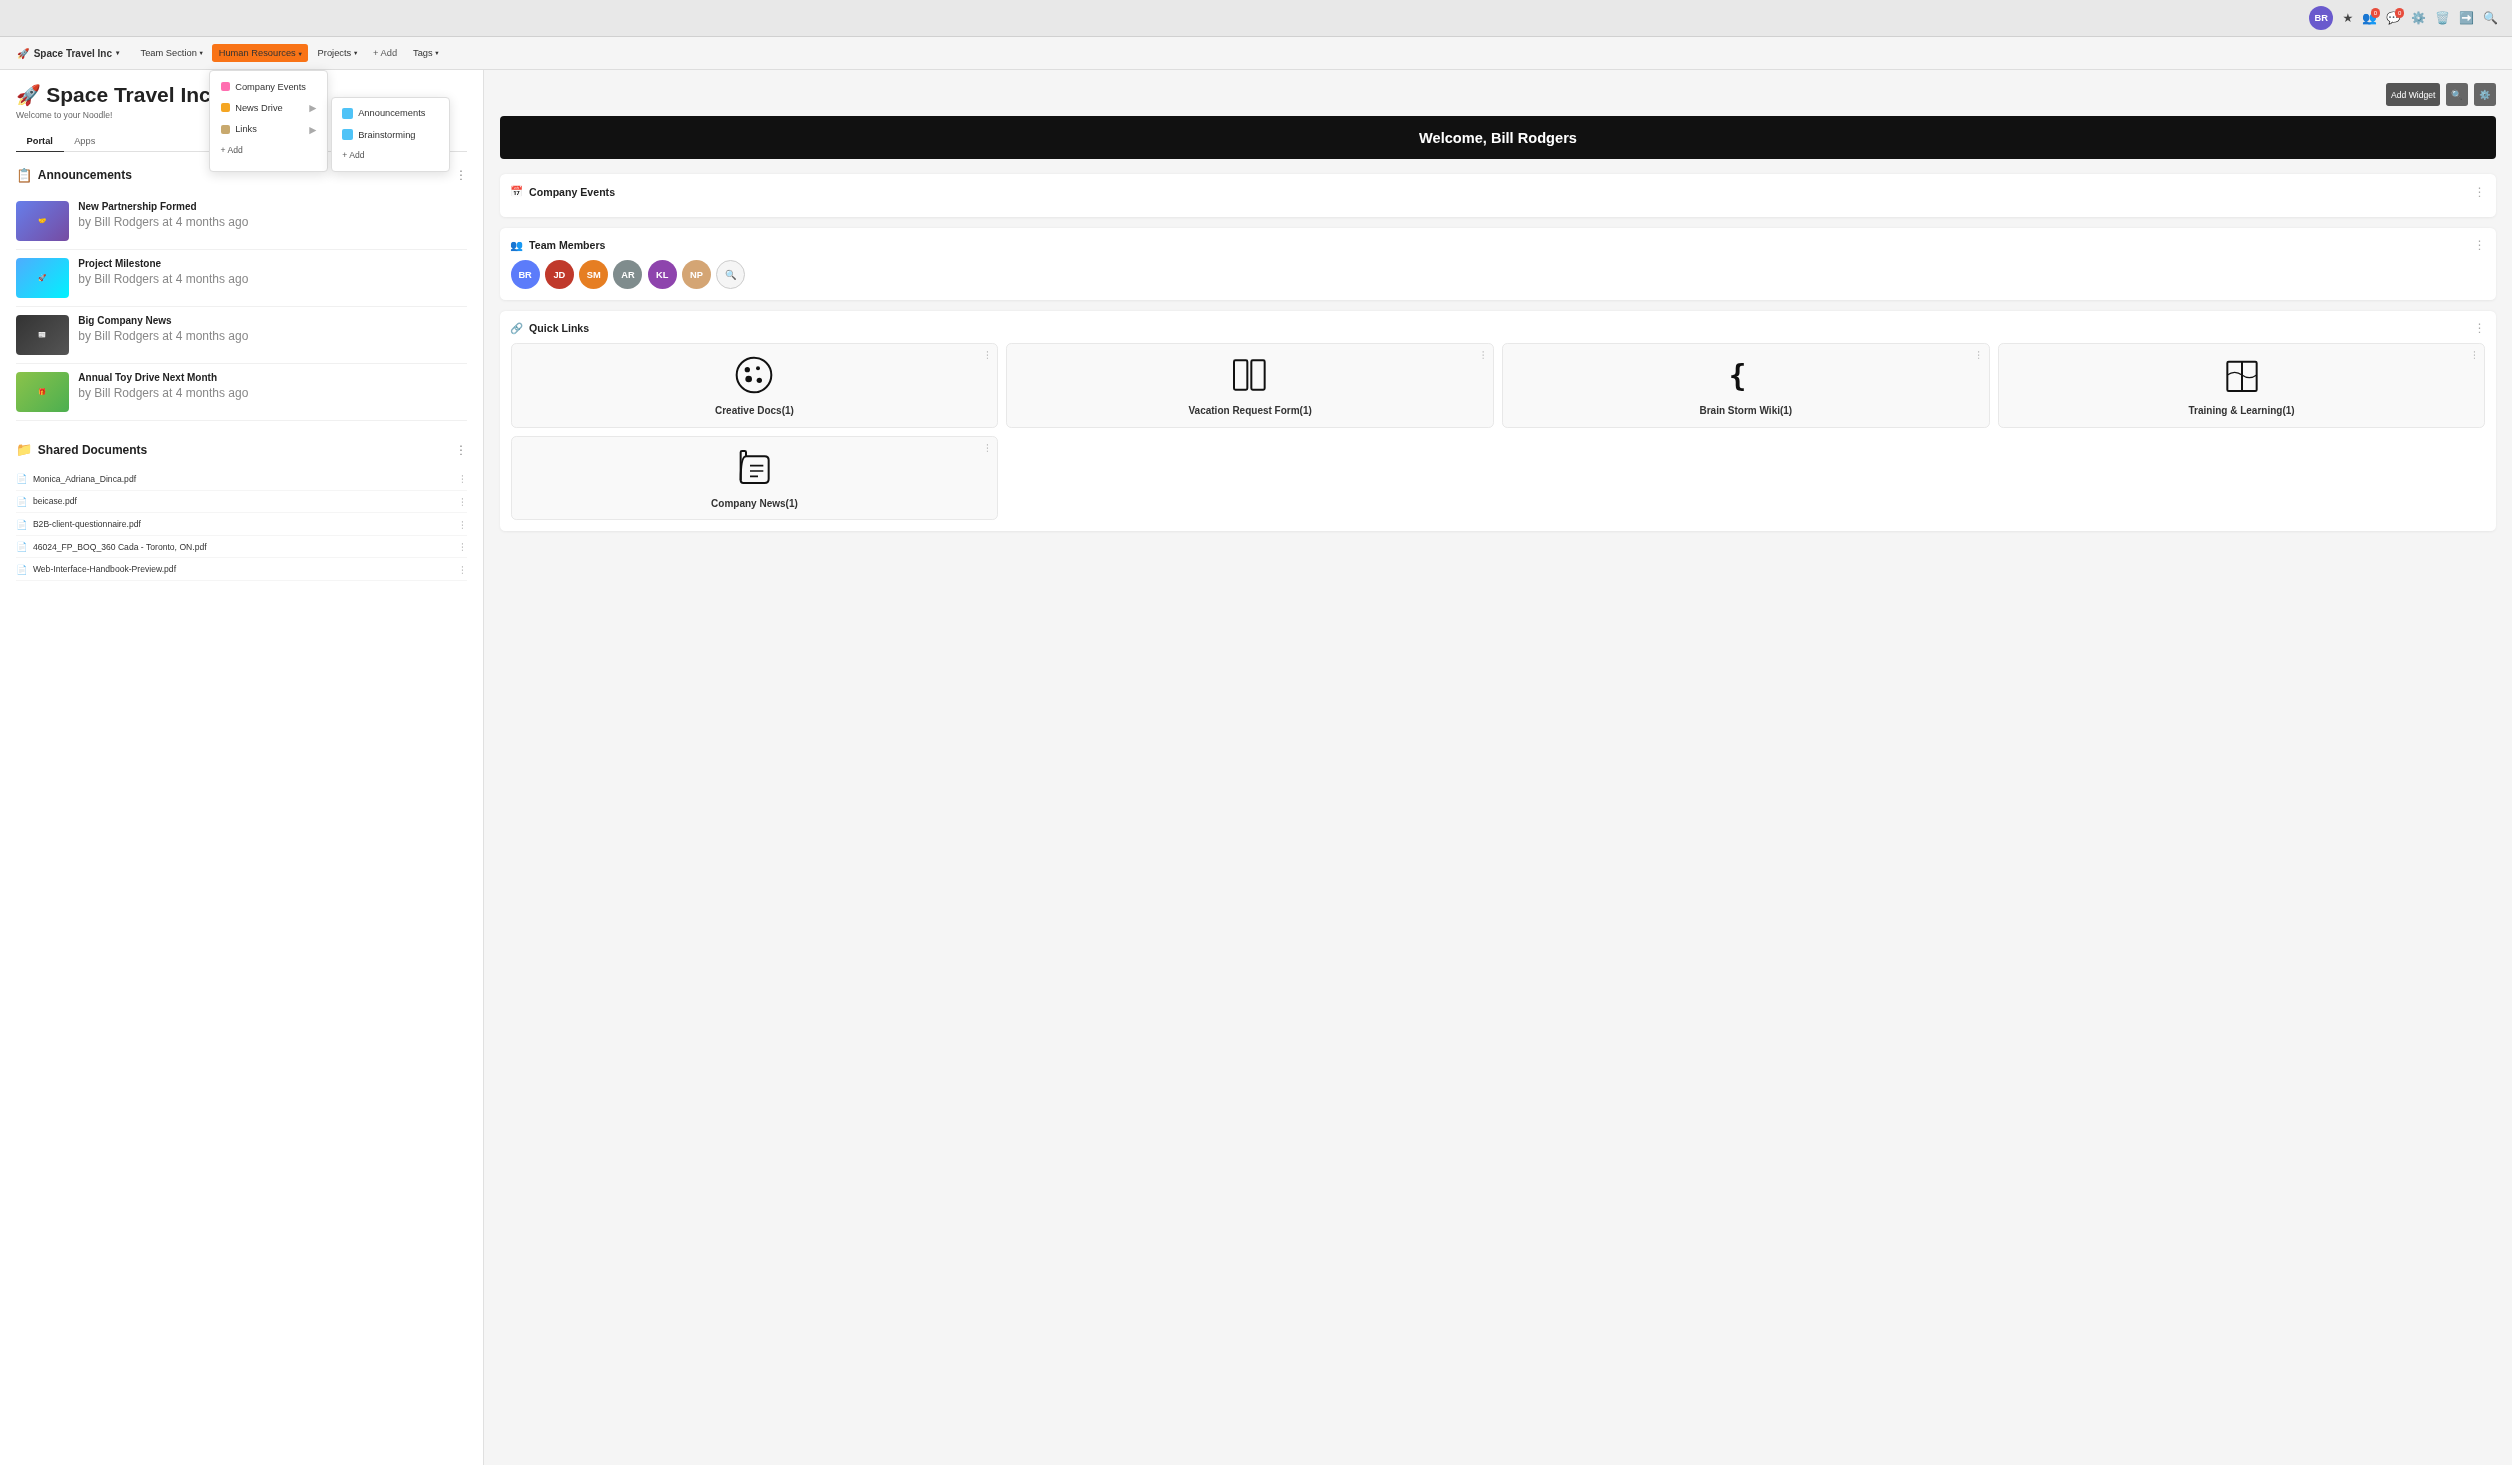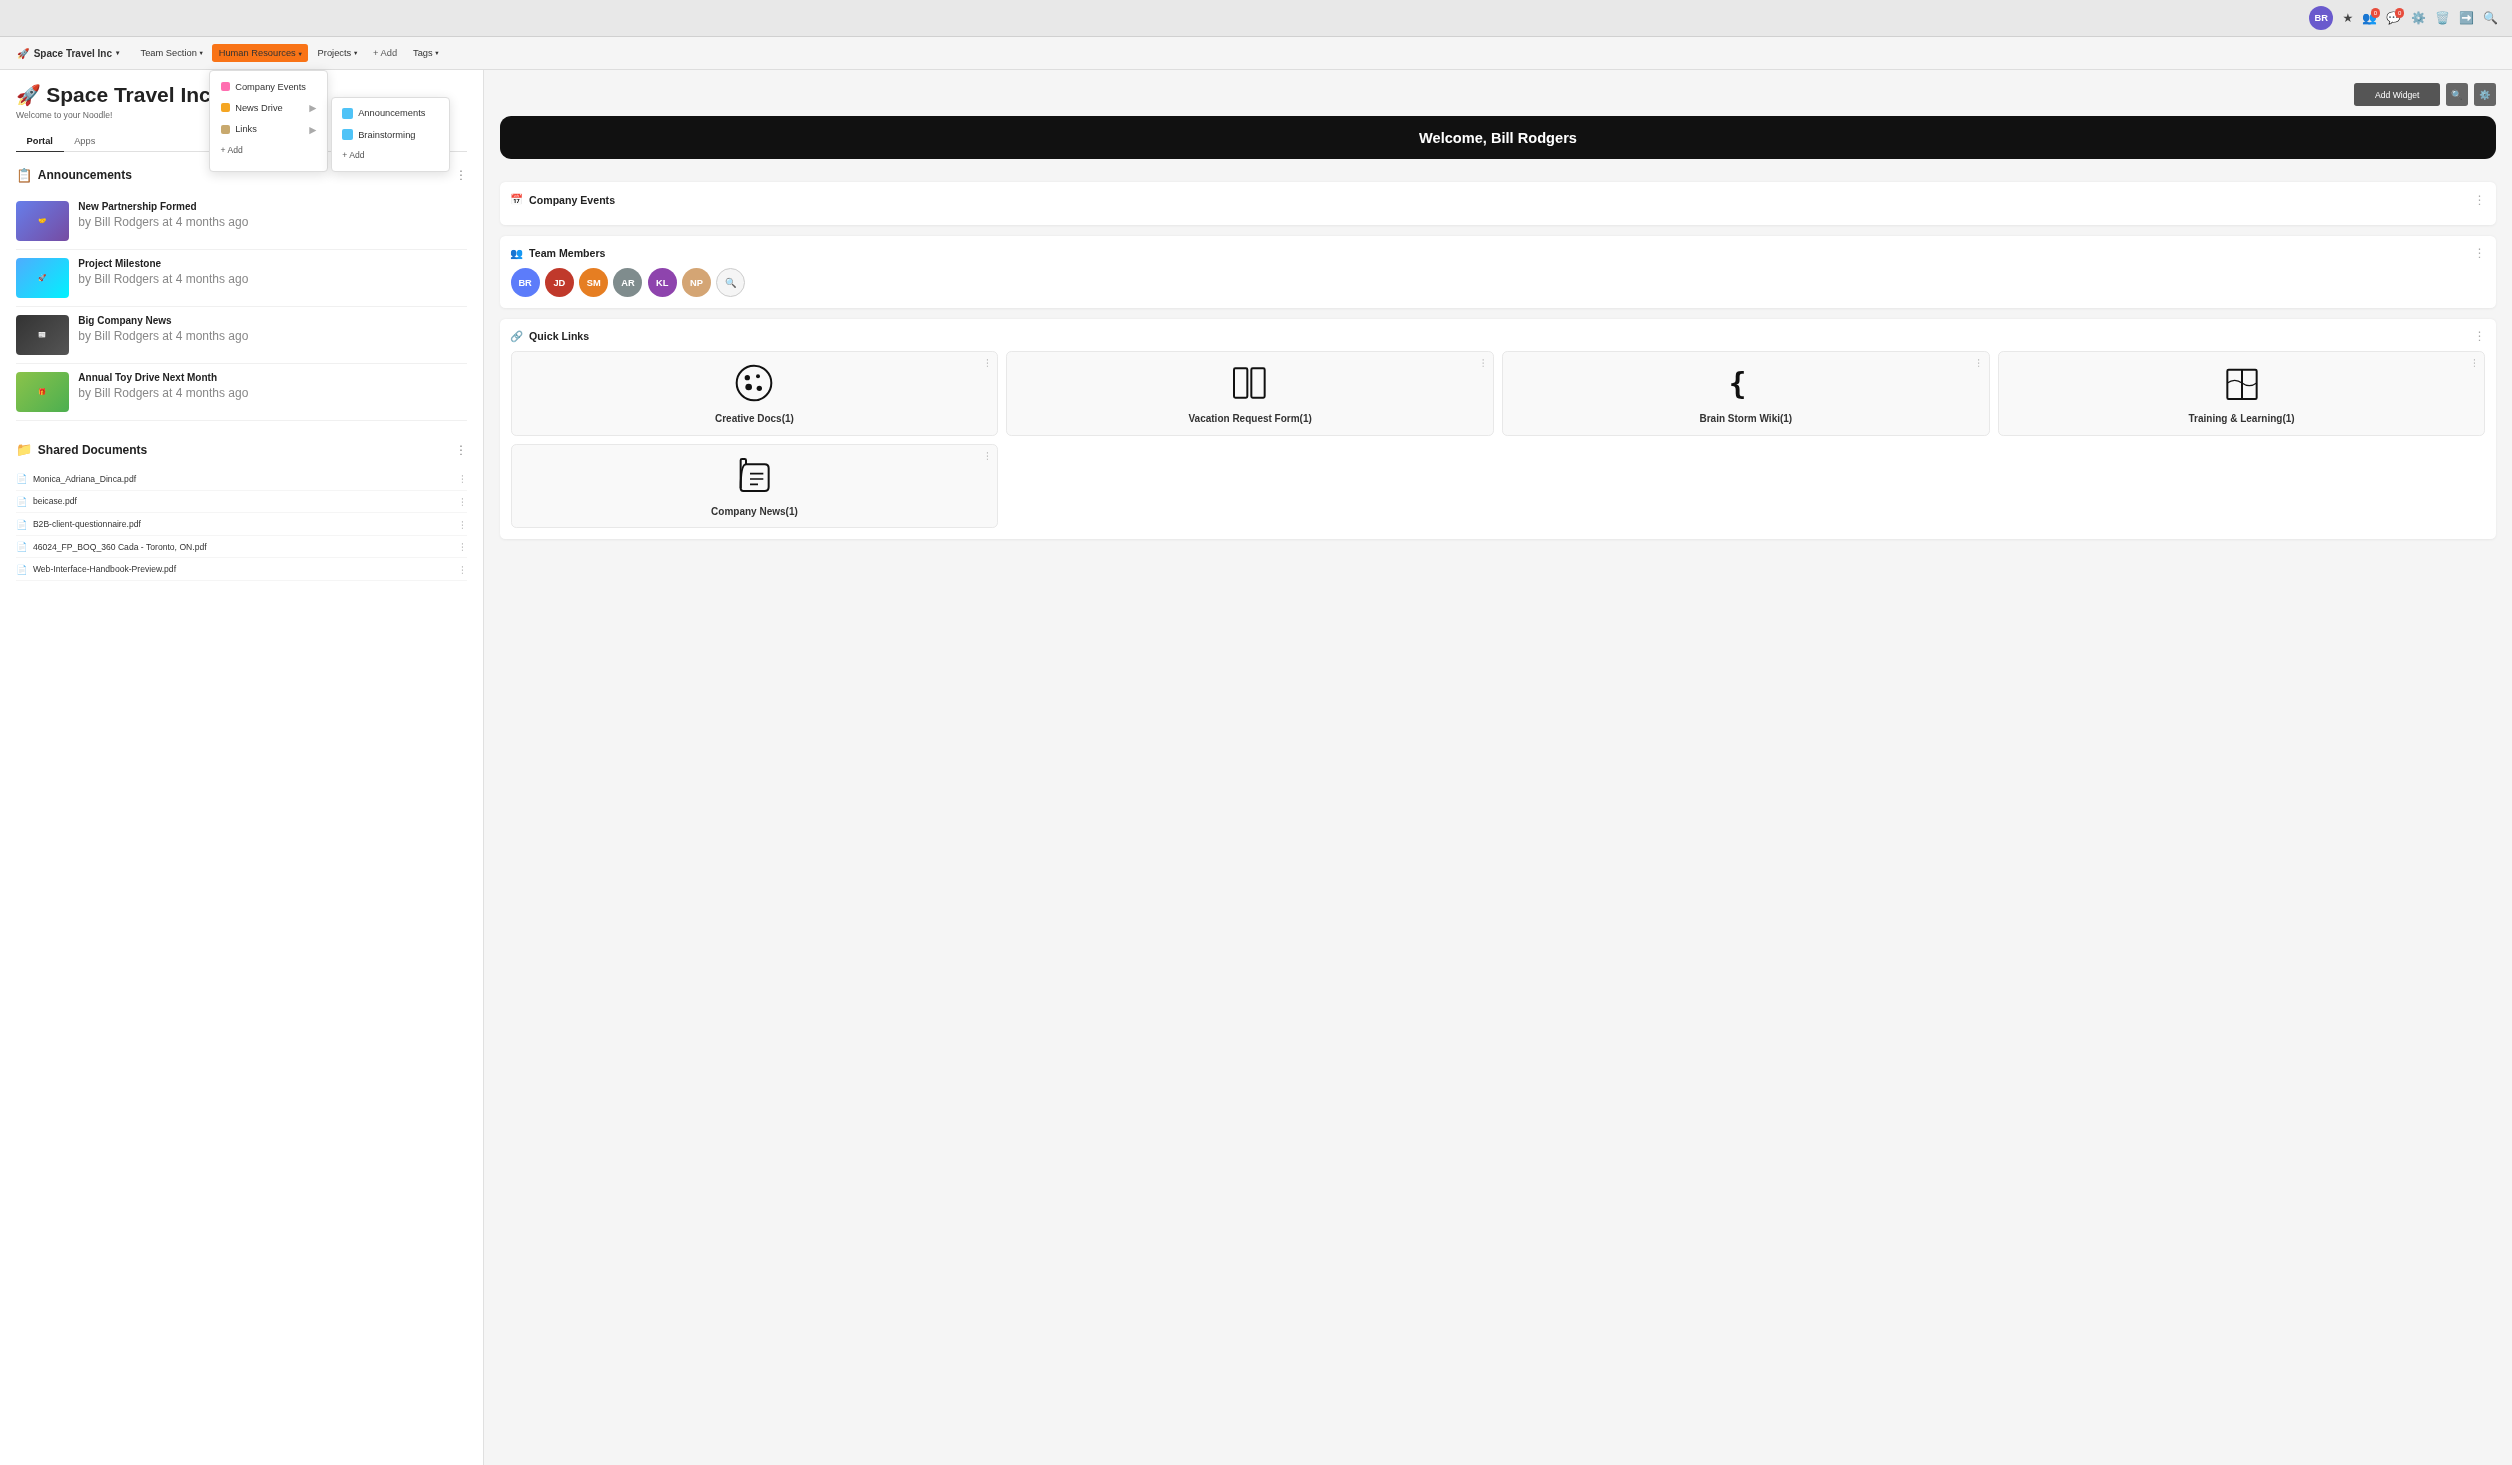--- a/index.html
+++ b/index.html
@@ -222,47 +222,47 @@
       background: #f5f5f5;
       overflow-y: auto;
       padding: 13.3px 16px;
     }
 
     .right-toolbar {
       display: flex; justify-content: flex-end; gap: 5.3px;
       margin-bottom: 10.6px;
     }
     .toolbar-btn {
-      padding: 4px 21px;
+      padding: 4px 5px;
       background: #555;
       color: white;
       border-radius: 2.7px;
       font-size: 8.6px;
       cursor: pointer;
       border: none;
     }
     .toolbar-icon-btn {
       width: 22.5px; height: 22.5px;
       background: #666;
       color: white;
       border-radius: 2.7px;
       display: flex; align-items: center; justify-content: center;
       cursor: pointer;
       font-size: 9.3px;
     }
 
     .welcome-banner {
       background: #111;
       color: white;
-      border-radius: 11px;
+      border-radius: 4px;
       padding: 13.3px;
       text-align: center;
       font-size: 14.6px;
       font-weight: 600;
-      margin-bottom: 23px;
+      margin-bottom: 15px;
     }
 
     
     .widget-card {
       background: white;
       border-radius: 5.3px;
       padding: 10.6px;
       margin-bottom: 10.6px;
       box-shadow: 0 0.7px 2.7px rgba(0,0,0,0.06);
     }

